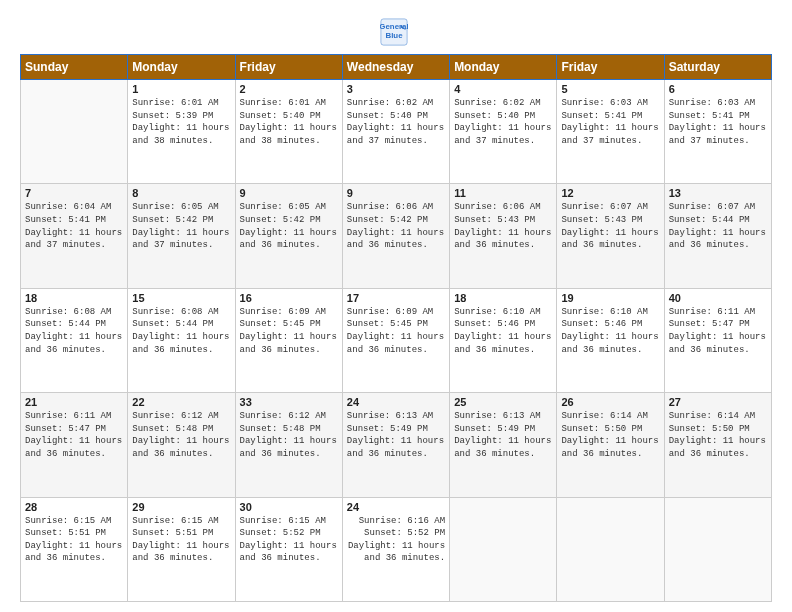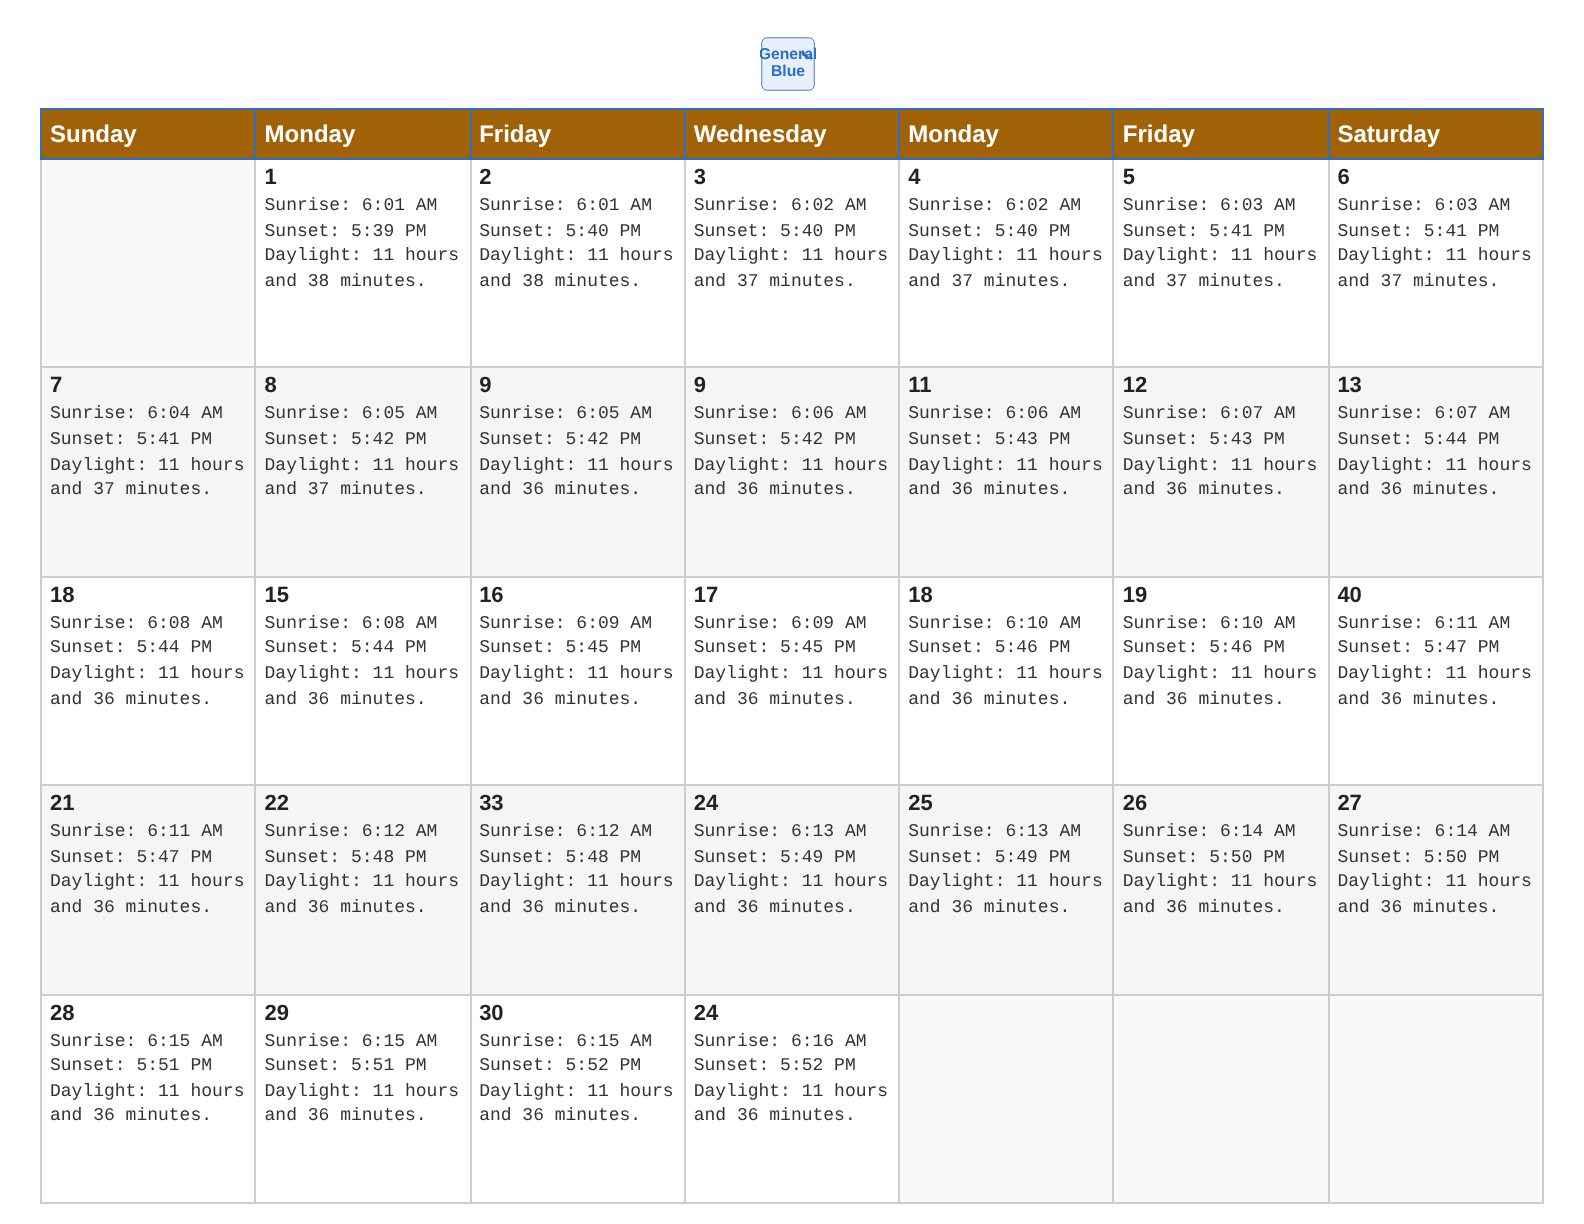--- a/index.html
+++ b/index.html
@@ -340,21 +340,21 @@
           </td>
           <td>
             <span class="day-num">30</span>
             <div class="day-info" style="white-space: pre-line;">Sunrise: 6:15 AM
 Sunset: 5:52 PM
 Daylight: 11 hours
 and 36 minutes.</div>
           </td>
           <td>
             <span class="day-num">24</span>
-            <div class="day-info" style="white-space: pre-line;">Sunrise: 6:16 AM
+            <div class="day-info" style="white-space: pre-line; text-align: right;">Sunrise: 6:16 AM
 Sunset: 5:52 PM
 Daylight: 11 hours
 and 36 minutes.</div>
           </td>
           <td class="empty-cell"></td>
           <td class="empty-cell"></td>
           <td class="empty-cell"></td>
         </tr>
       </tbody>
   </table>

